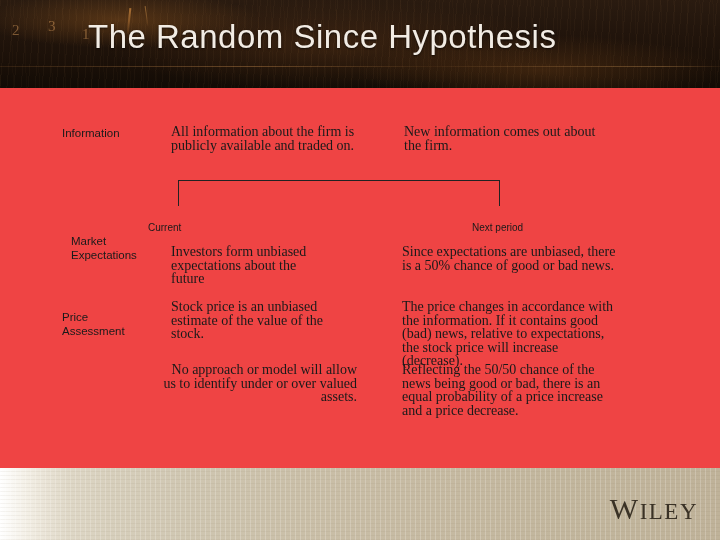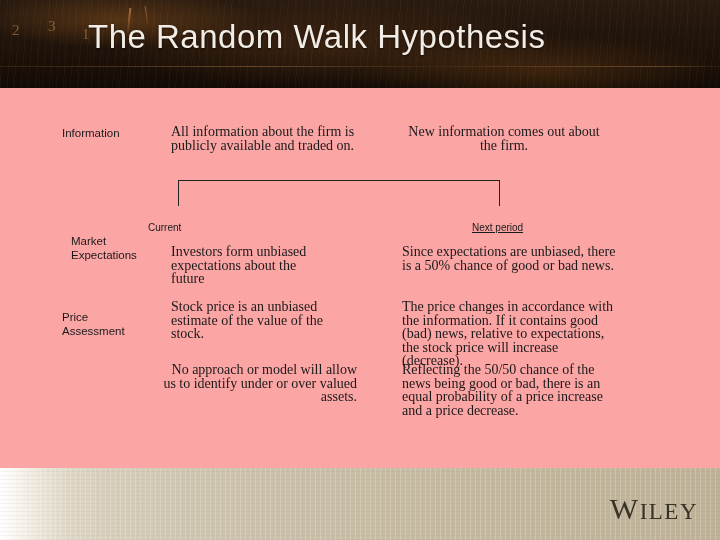--- a/index.html
+++ b/index.html
@@ -82,21 +82,21 @@
     white-space: nowrap;
   }
 
   
   .body-area {
     position: absolute;
     left: 0;
     top: 88px;
     width: 720px;
     height: 380px;
-    background: #fca5a5;
+    background: #ef4444;
   }
 
   .row-label {
     position: absolute;
     font-size: 11.5px;
     color: #1a1a1a;
     line-height: 14px;
     white-space: pre-line;
   }
   .cell {
@@ -176,36 +176,36 @@
 <div class="slide">
 
   <div class="header">
     <div class="grain"></div>
     <div class="scratch1"></div>
     <div class="scratch2"></div>
     <div class="scratch3"></div>
     <div class="digit d1">2</div>
     <div class="digit d2">3</div>
     <div class="digit d3">1</div>
-    <div class="slide-title">The Random Walk Hypothesis</div>
+    <div class="slide-title">The Random Since Hypothesis</div>
   </div>
 
   <div class="body-area">
 
     <div class="row-label" style="left:62px; top:38px;">Information</div>
     <div class="cell" style="left:171px; top:37px; width:190px;">All information about the firm is publicly available and traded on.</div>
-    <div class="cell" style="left:404px; top:37px; width:200px;text-align:center;">New information comes out about the firm.</div>
+    <div class="cell" style="left:404px; top:37px; width:200px;">New information comes out about the firm.</div>
 
     <div class="timeline">
       <div class="hbar"></div>
       <div class="tick-left"></div>
       <div class="tick-right"></div>
     </div>
     <div class="tl-caption" style="left:148px; top:134px;">Current</div>
-    <div class="tl-caption" style="left:472px; top:134px;text-decoration:underline;">Next period</div>
+    <div class="tl-caption" style="left:472px; top:134px;">Next period</div>
 
     <div class="row-label" style="left:62px; top:146px;margin-left:9px;">Market
 Expectations</div>
     <div class="cell" style="left:171px; top:157px; width:160px;">Investors form unbiased expectations about the future</div>
     <div class="cell" style="left:402px; top:157px; width:215px;">Since expectations are unbiased, there is a 50% chance of good or bad news.</div>
 
     <div class="row-label" style="left:62px; top:222px;">Price
 Assessment</div>
     <div class="cell" style="left:402px; top:212px; width:218px;">The price changes in accordance with the information. If it contains good (bad) news, relative to expectations, the stock price will increase (decrease).</div>
     <div class="cell" style="left:171px; top:212px; width:155px;">Stock price is an unbiased estimate of the value of the stock.</div>

